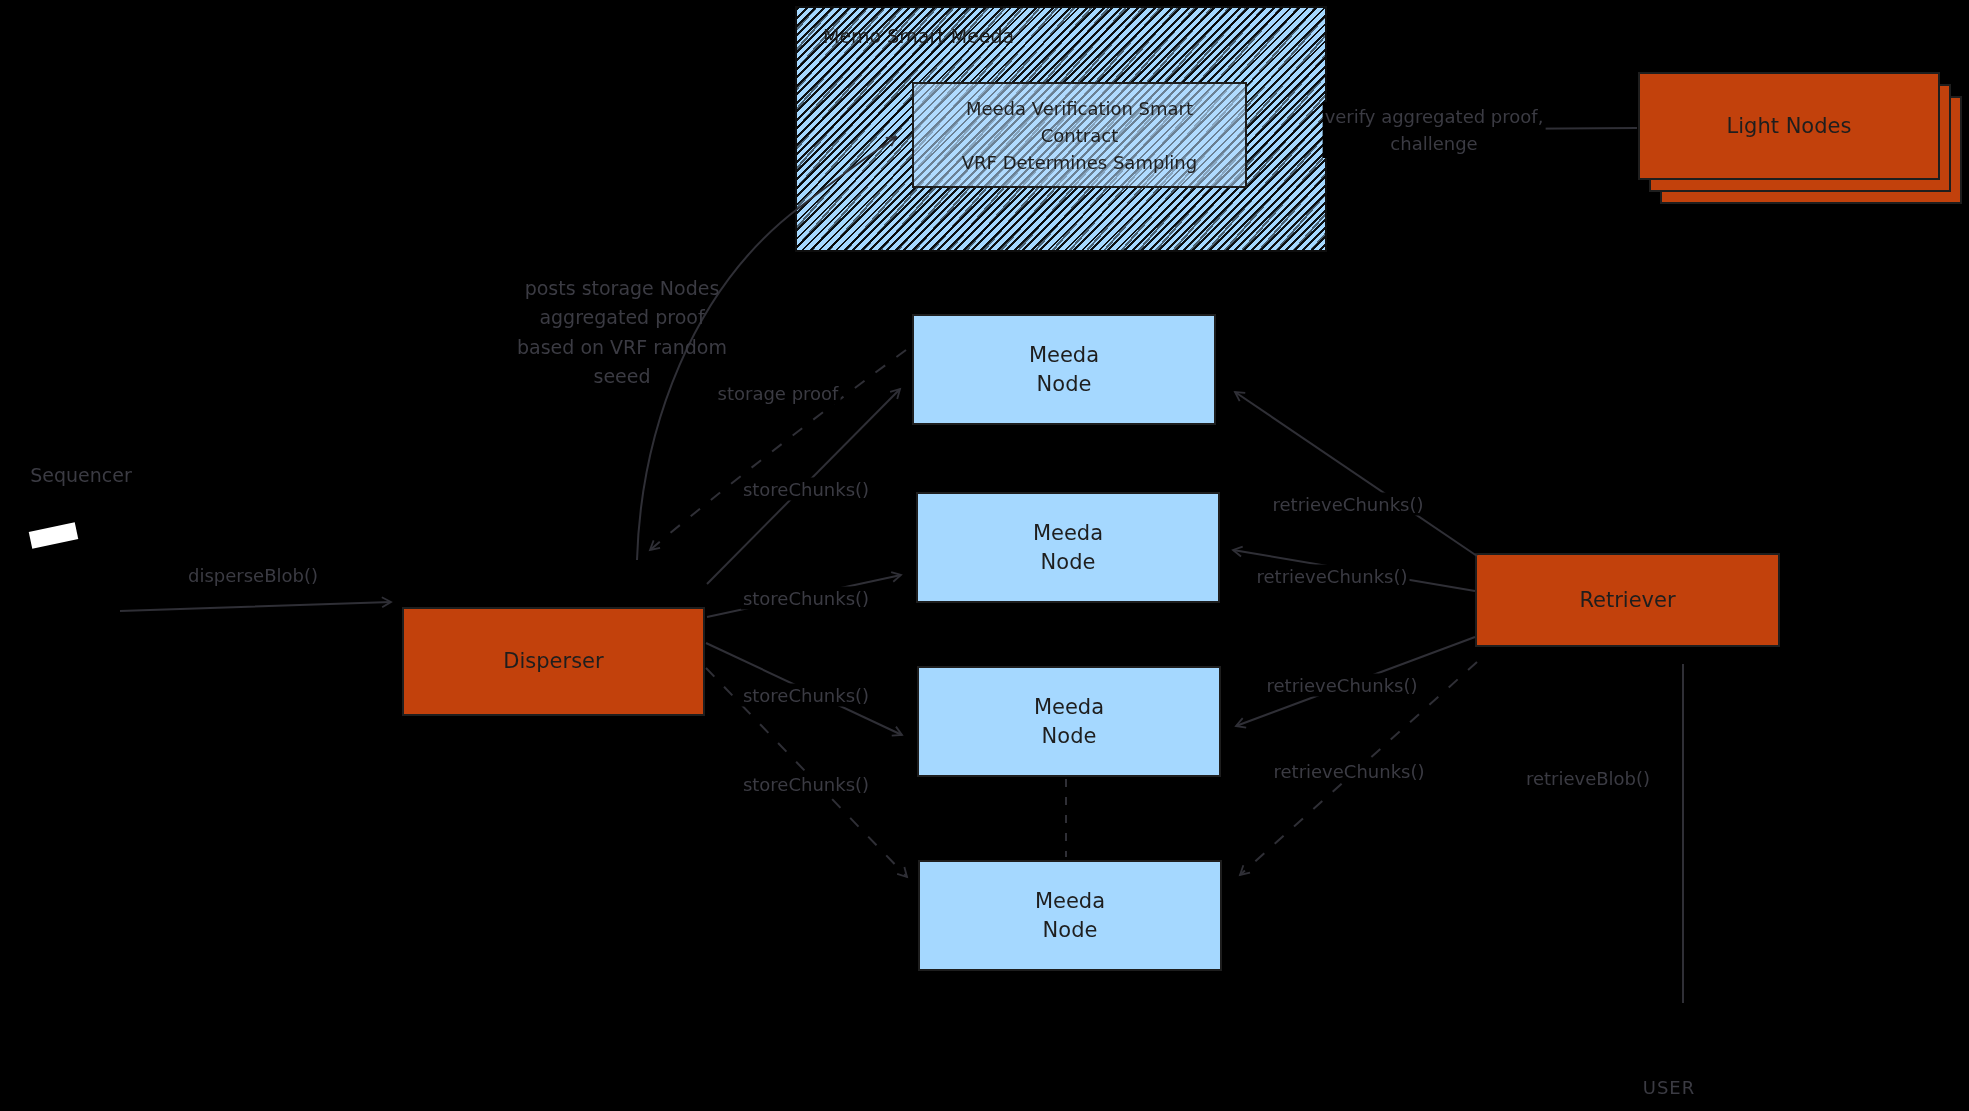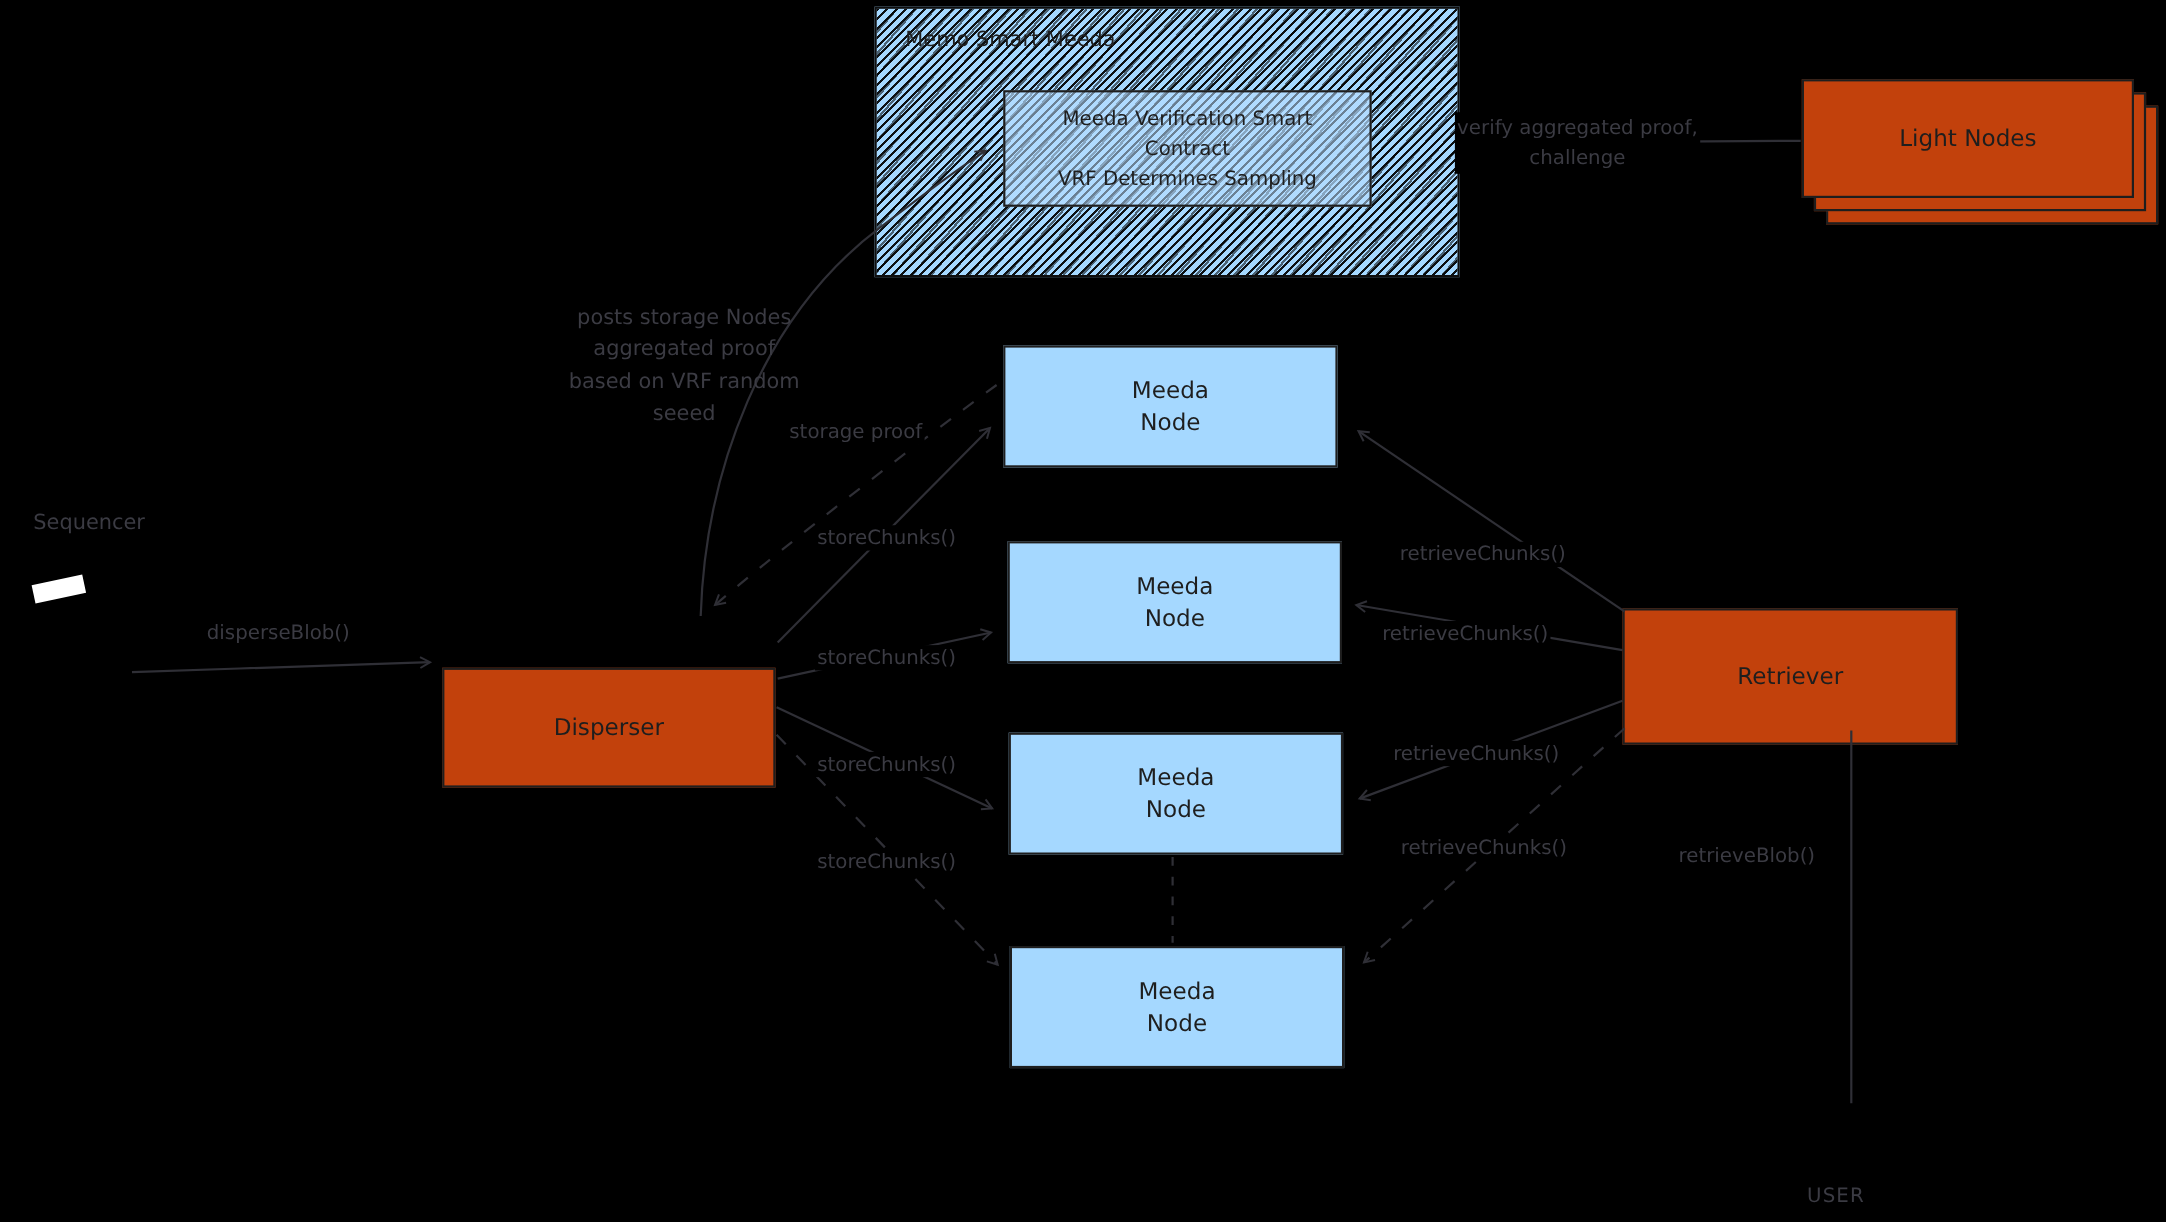--- a/index.html
+++ b/index.html
@@ -14,21 +14,21 @@
     color:#1e1e1e;font-size:21px;line-height:1.35;white-space:pre-line;z-index:1;
   }
   .blue{background:#a5d8ff;}
   .pink{background:#c2410c;margin-top:44px;}
   .yellow{background:#c2410c;}
   .meeda-1{left:912px;top:314px;width:304px;height:111px;}
   .meeda-2{left:916px;top:492px;width:304px;height:111px;}
   .meeda-3{left:917px;top:666px;width:304px;height:111px;}
   .meeda-4{left:918px;top:860px;width:304px;height:111px;}
   .disperser{left:402px;top:563px;width:303px;height:109px;}
-  .retriever{left:1475px;top:553px;width:305px;height:124px;}
+  .retriever{left:1475px;top:553px;width:305px;height:94px;}
   .light-card{width:302px;height:108px;}
   .light-back{left:1660px;top:96px;}
   .light-mid{left:1649px;top:84px;}
   .light-front{left:1638px;top:72px;}
   
   .chain{
     position:absolute;left:795px;top:6px;width:532px;height:246px;box-sizing:border-box;
     border:2px solid #0e0e0e;z-index:1;
     background-color:#a5d8ff;
     background-image:

